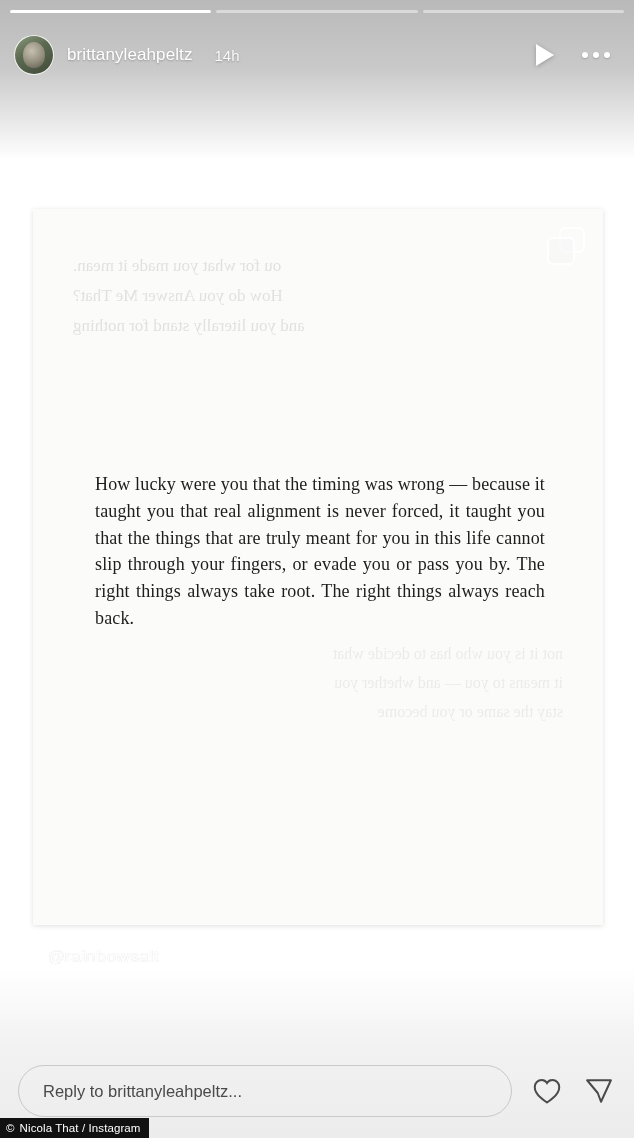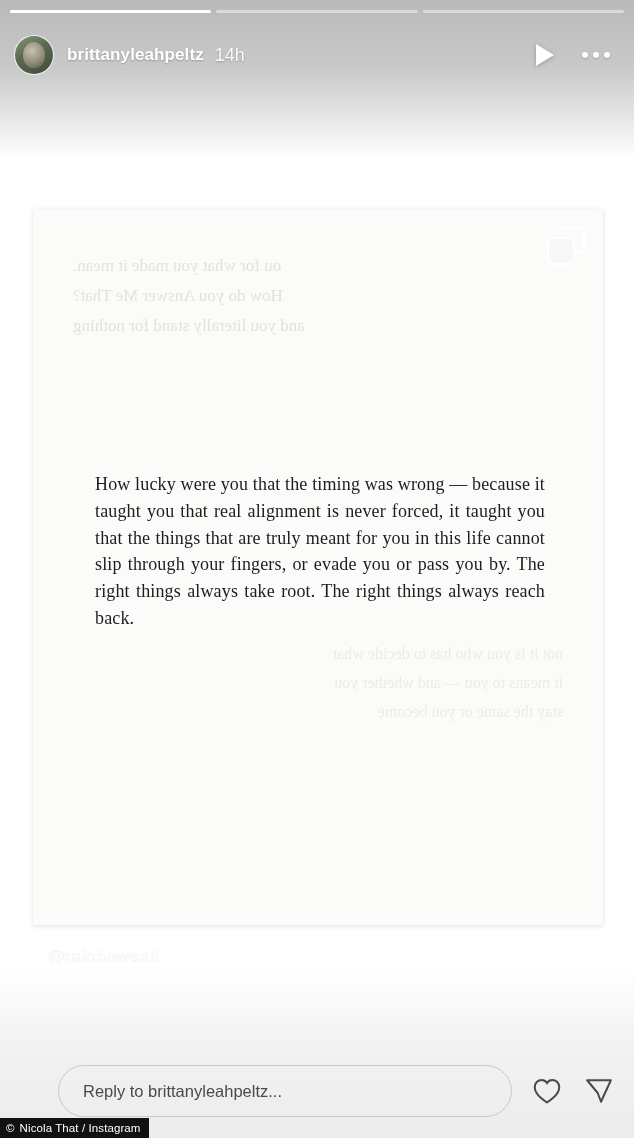--- a/index.html
+++ b/index.html
@@ -75,28 +75,28 @@
     left: 8px; top: 6px;
     width: 22px; height: 26px;
     border-radius: 50% 50% 45% 45%;
     background: radial-gradient(circle at 40% 35%, #d8cfc2 0%, #9d9484 55%, #5c5a4e 100%);
     opacity: 0.85;
   }
   .username {
     margin-left: 13px;
     color: #ffffff;
     font-size: 17px;
-    font-weight: bold;
+    font-weight: normal;
     letter-spacing: 0.1px;
     text-shadow: 0 1px 2px rgba(0,0,0,0.25);
   }
   .timestamp {
-    margin-left: 11px;
+    margin-left: 22px;
     color: rgba(255,255,255,0.92);
-    font-size: 18px;
+    font-size: 15px;
     text-shadow: 0 1px 2px rgba(0,0,0,0.25);
   }
   .header-actions {
     margin-left: auto;
     display: flex;
     align-items: center;
     gap: 28px;
     padding-right: 10px;
   }
   .play-icon {
@@ -224,21 +224,20 @@
     position: absolute;
     left: 0;
     right: 0;
     bottom: 16px;
     height: 62px;
     display: flex;
     align-items: center;
     padding: 0 18px;
     box-sizing: border-box;
     gap: 18px;
-    margin-left: 40px;
   }
   .reply-input {
     flex: 1;
     height: 52px;
     border: 1.5px solid #c9c9c9;
     border-radius: 26px;
     background: transparent;
     display: flex;
     align-items: center;
     padding: 0 24px;

